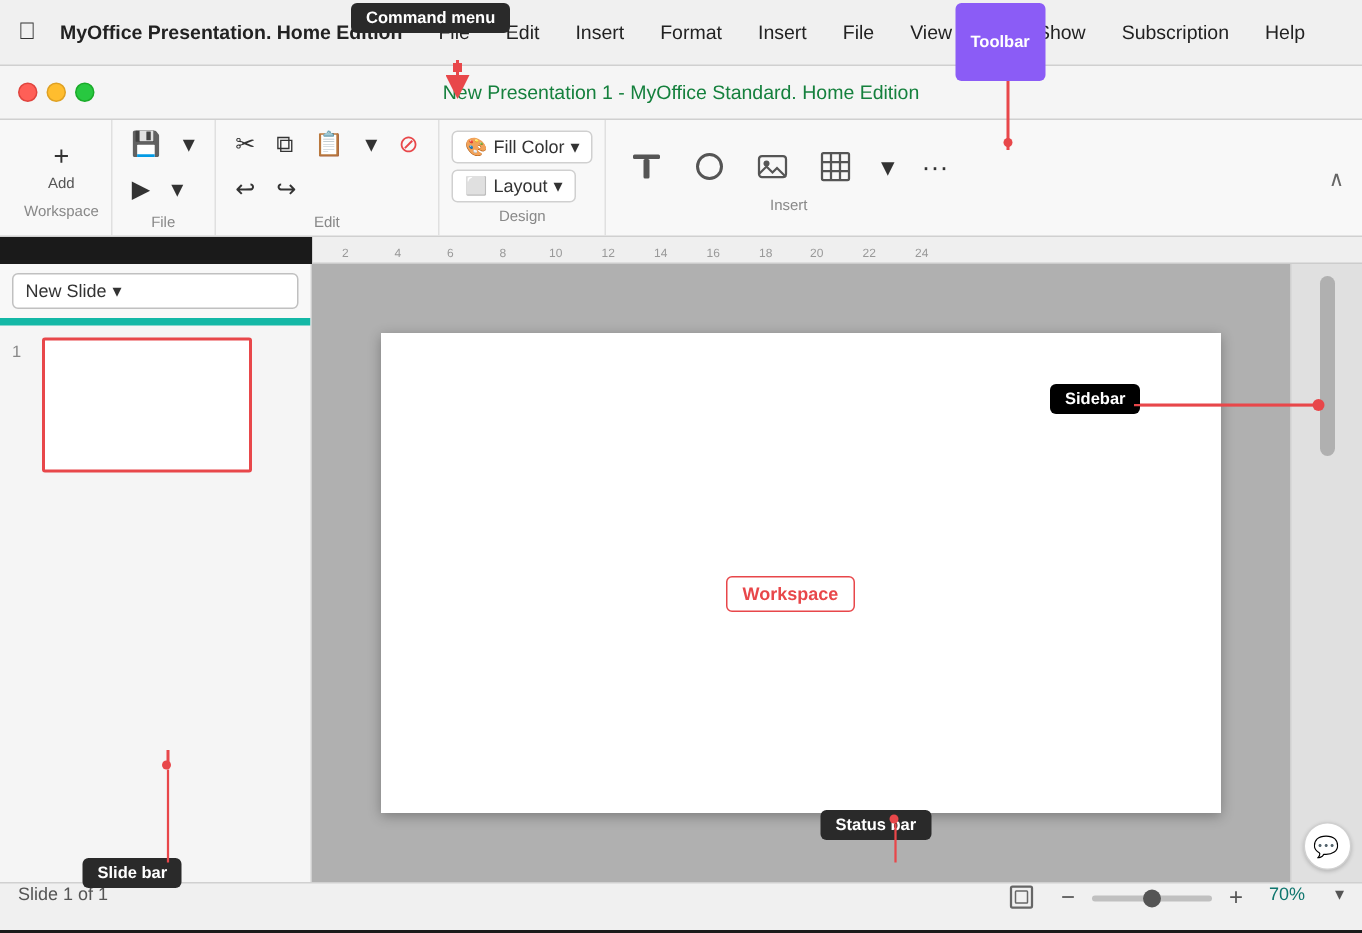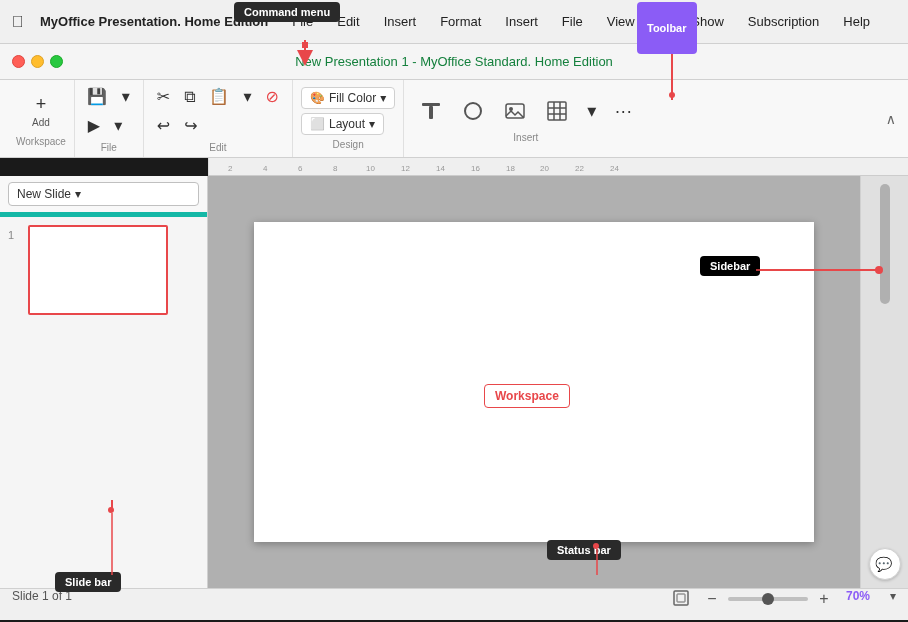--- a/index.html
+++ b/index.html
@@ -315,23 +315,22 @@
       height: 12px;
       background: #555;
       border-radius: 50%;
       position: absolute;
       top: -4px;
       left: 50%;
       transform: translateX(-50%);
     }
     .zoom-percent {
       font-size: 12px;
-      color: #8b5cf6;
+      color: #0f766e;
       min-width: 32px;
-      font-weight: bold;
     }
     .zoom-dropdown {
       font-size: 12px;
       color: #555;
       cursor: pointer;
     }
     .fit-btn {
       font-size: 14px;
       color: #555;
       cursor: pointer;

